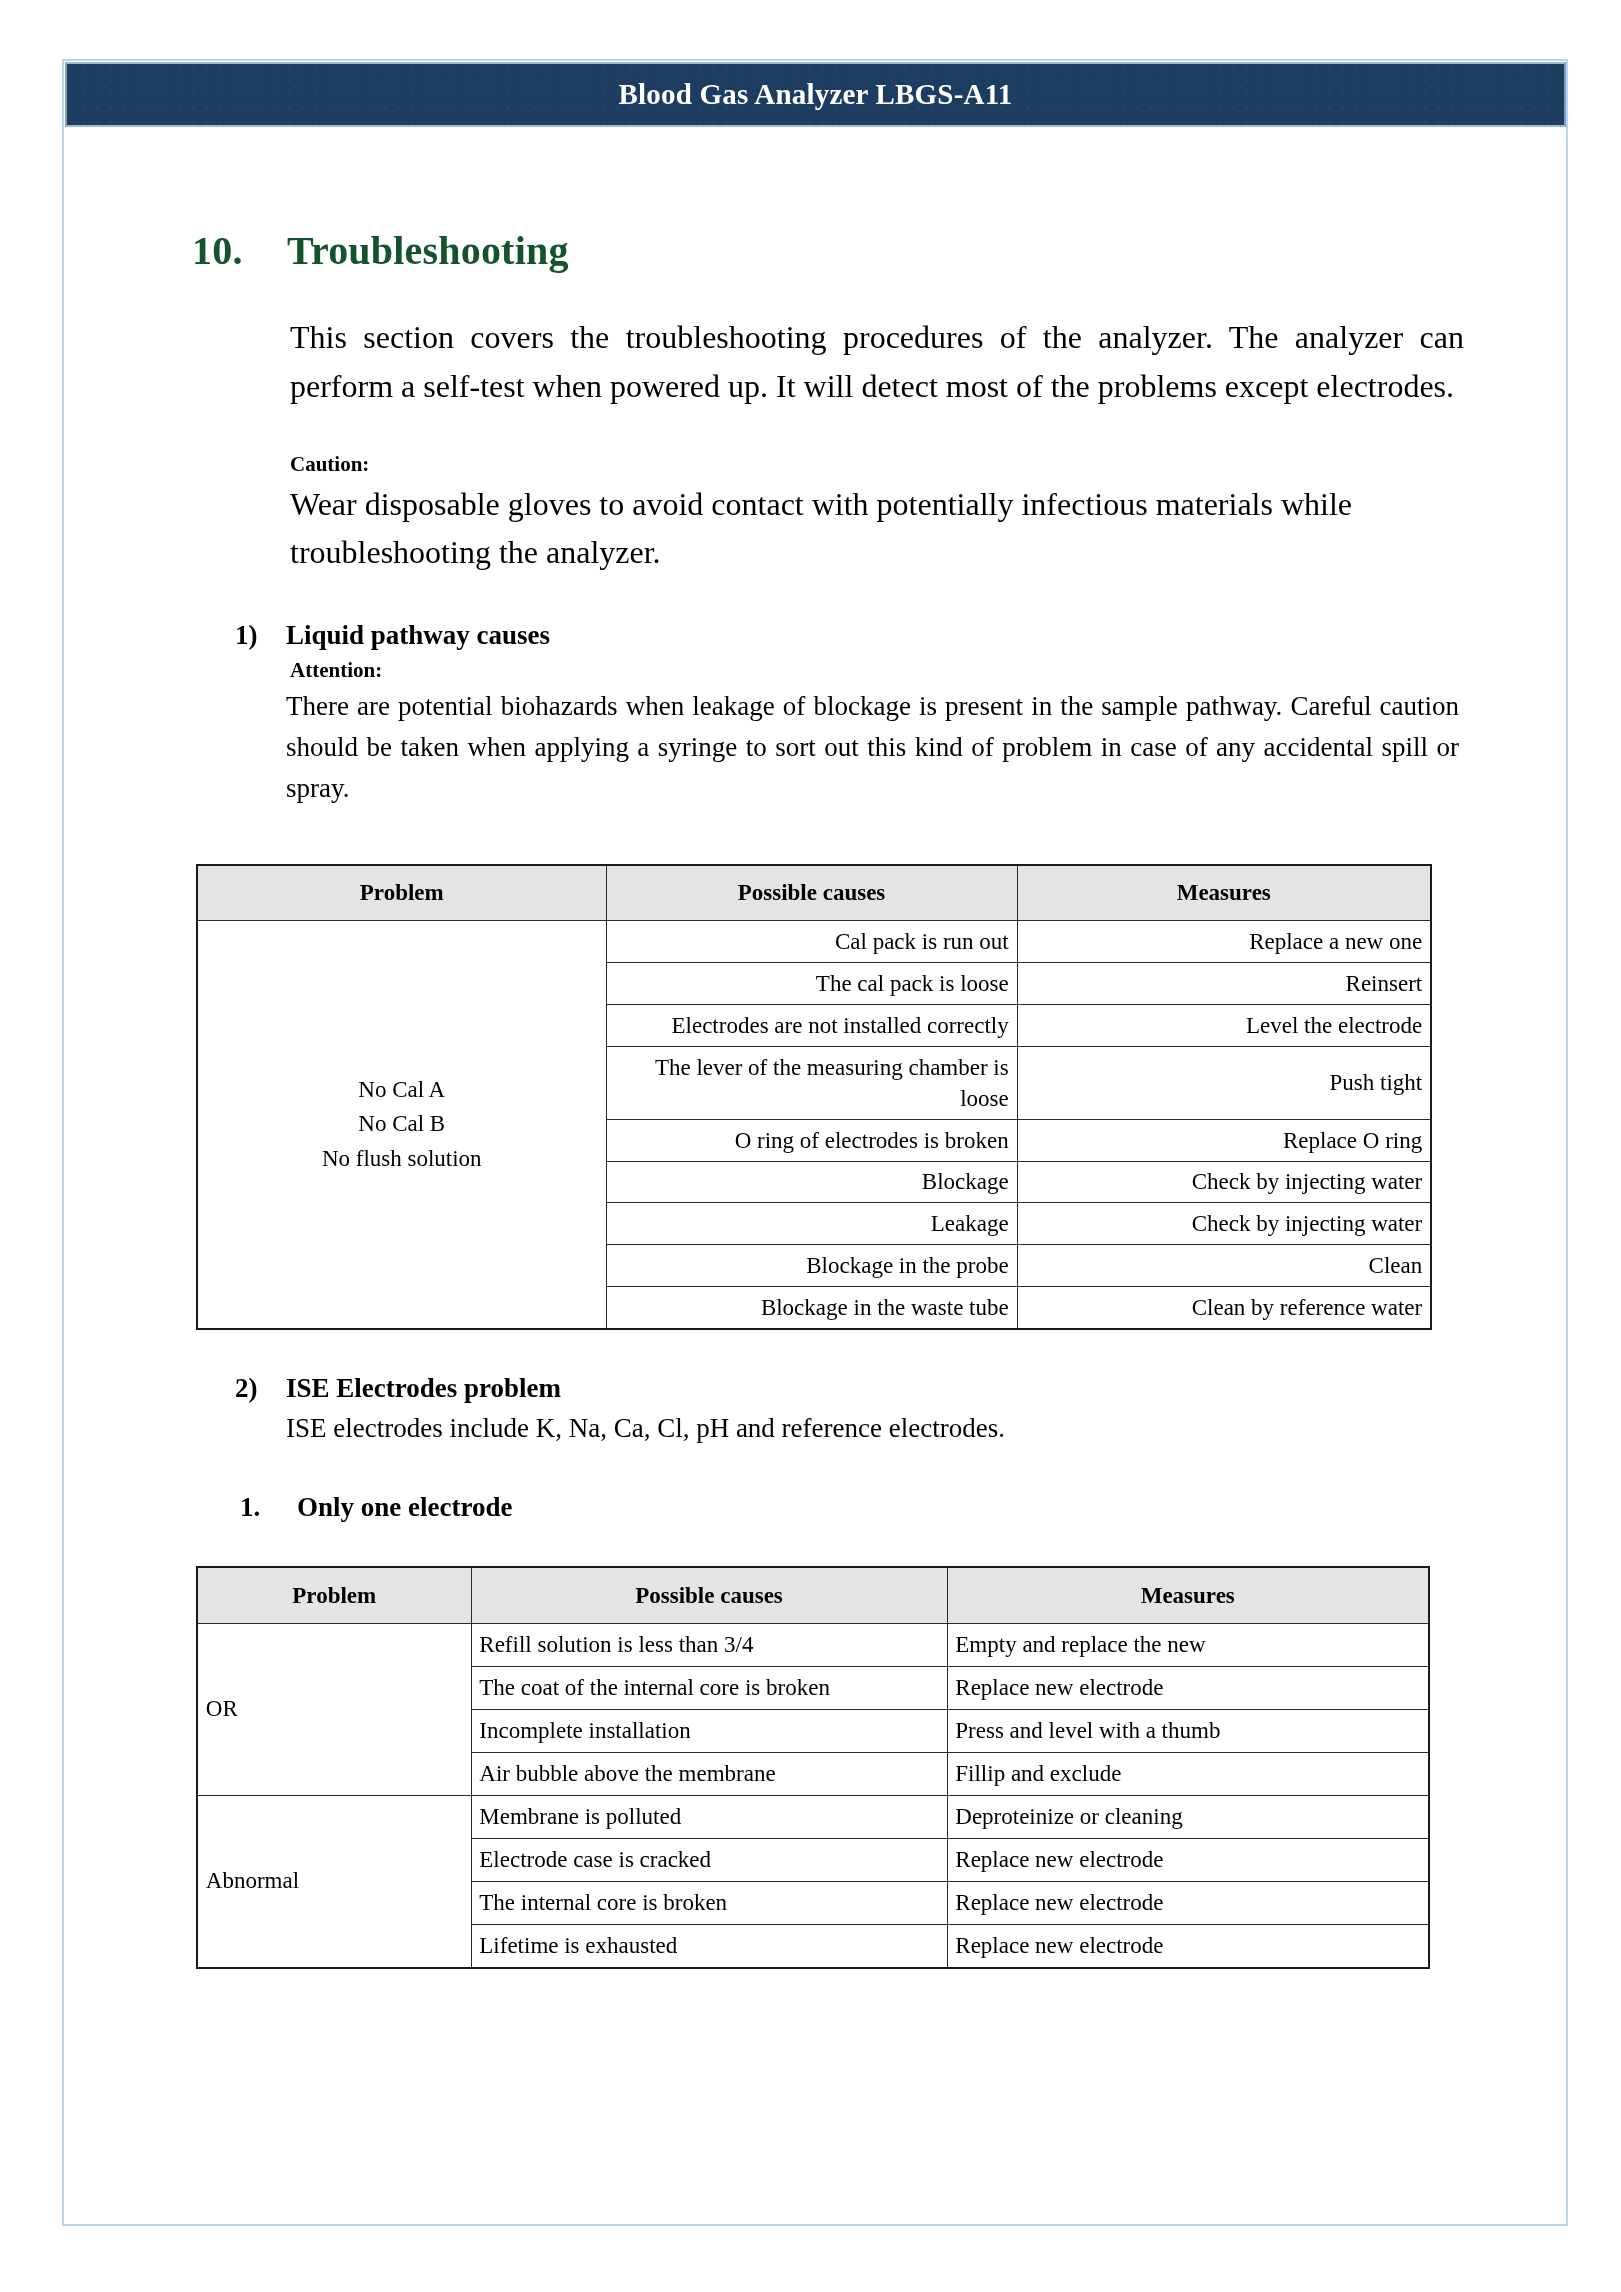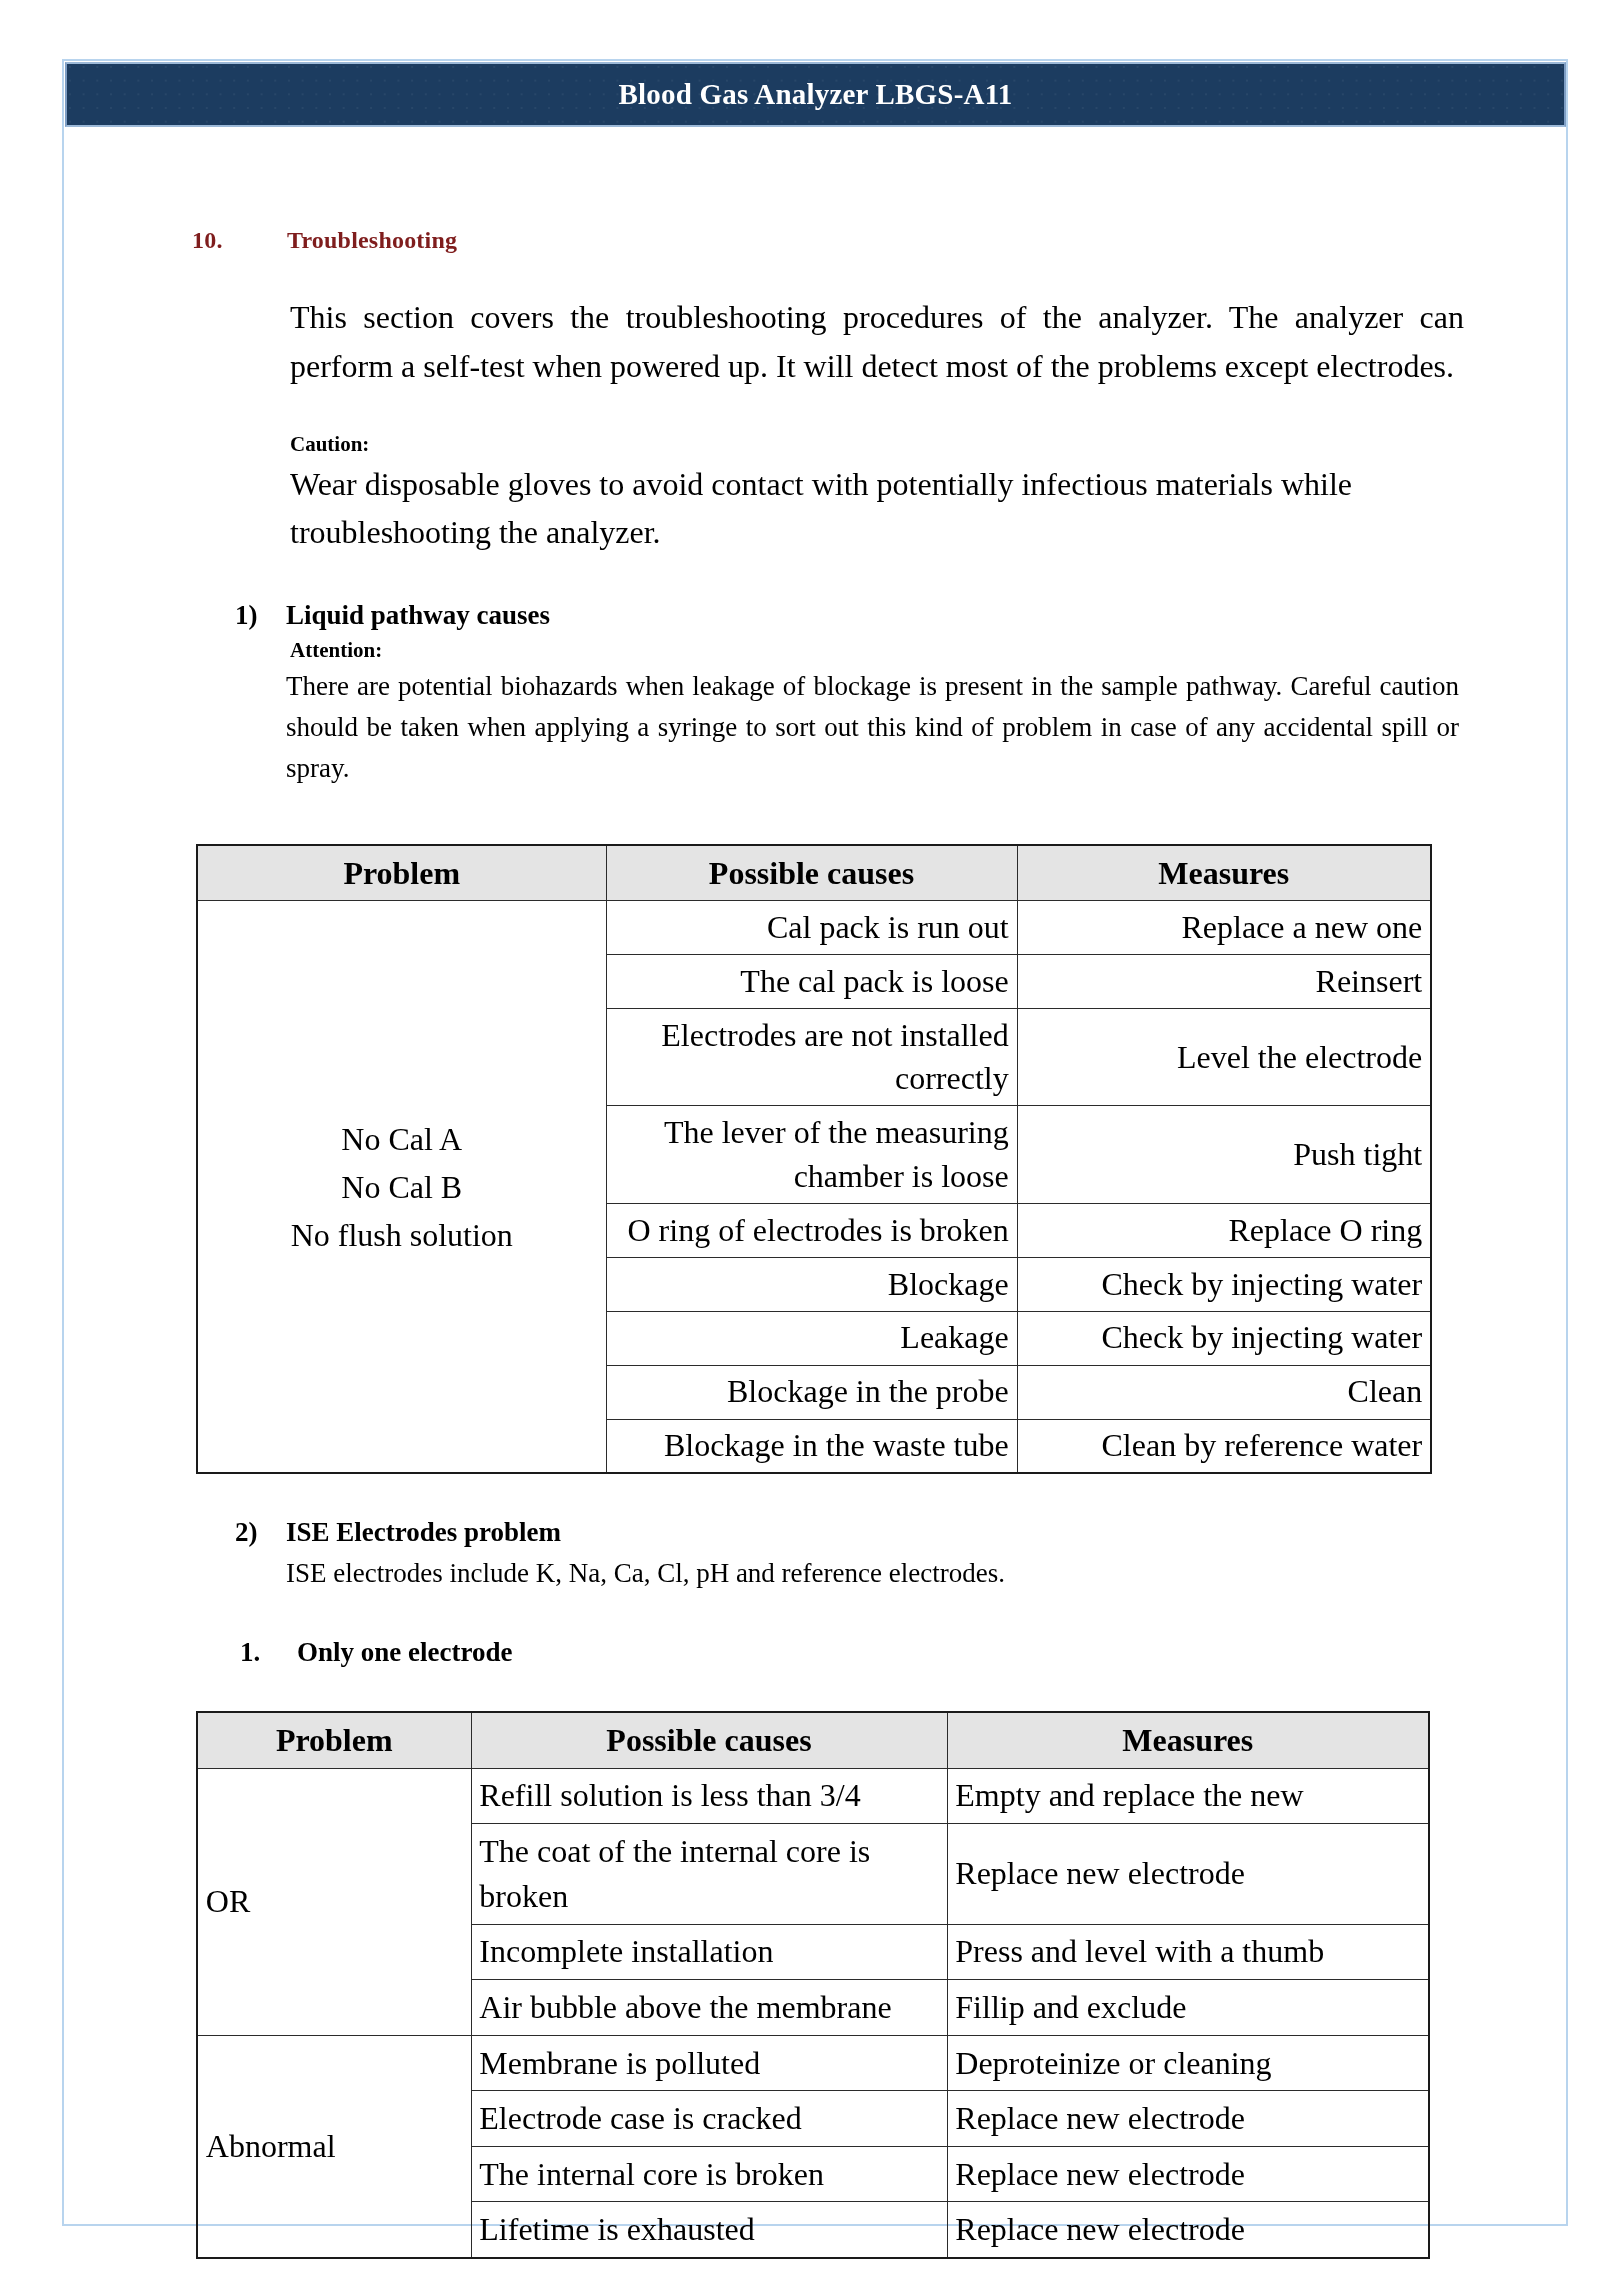--- a/index.html
+++ b/index.html
@@ -68,23 +68,23 @@
   #content {
     position: absolute;
     left: 0;
     top: 147px;
     width: 1621px;
   }
 
   
   .sec-head {
     display: flex;
-    color: #7f1d1d;
-    font-weight: bold;
-    font-size: 24px;
+    color: #14532d;
+    font-weight: bold;
+    font-size: 40px;
     margin-left: 192px;
     margin-top: 80px;
     letter-spacing: 0.2px;
   }
   .sec-head .num { width: 95px; }
 
   
   .para {
     margin-left: 290px;
     margin-right: 157px;
@@ -130,21 +130,21 @@
     font-size: 27px;
     font-weight: bold;
     line-height: 1.45;
   }
   .sub-item .marker { width: 57px; flex: none; }
 
   
   table.doc-table {
     border-collapse: collapse;
     table-layout: fixed;
-    font-size: 32px;
+    font-size: 23px;
     border: 2px solid #1a1a1a;
   }
   table.doc-table td, table.doc-table th {
     border: 1.6px solid #2b2b2b;
     padding: 4.9px 7.8px;
     vertical-align: middle;
     font-weight: normal;
   }
   table.doc-table thead th {
     background: #e4e4e4;

